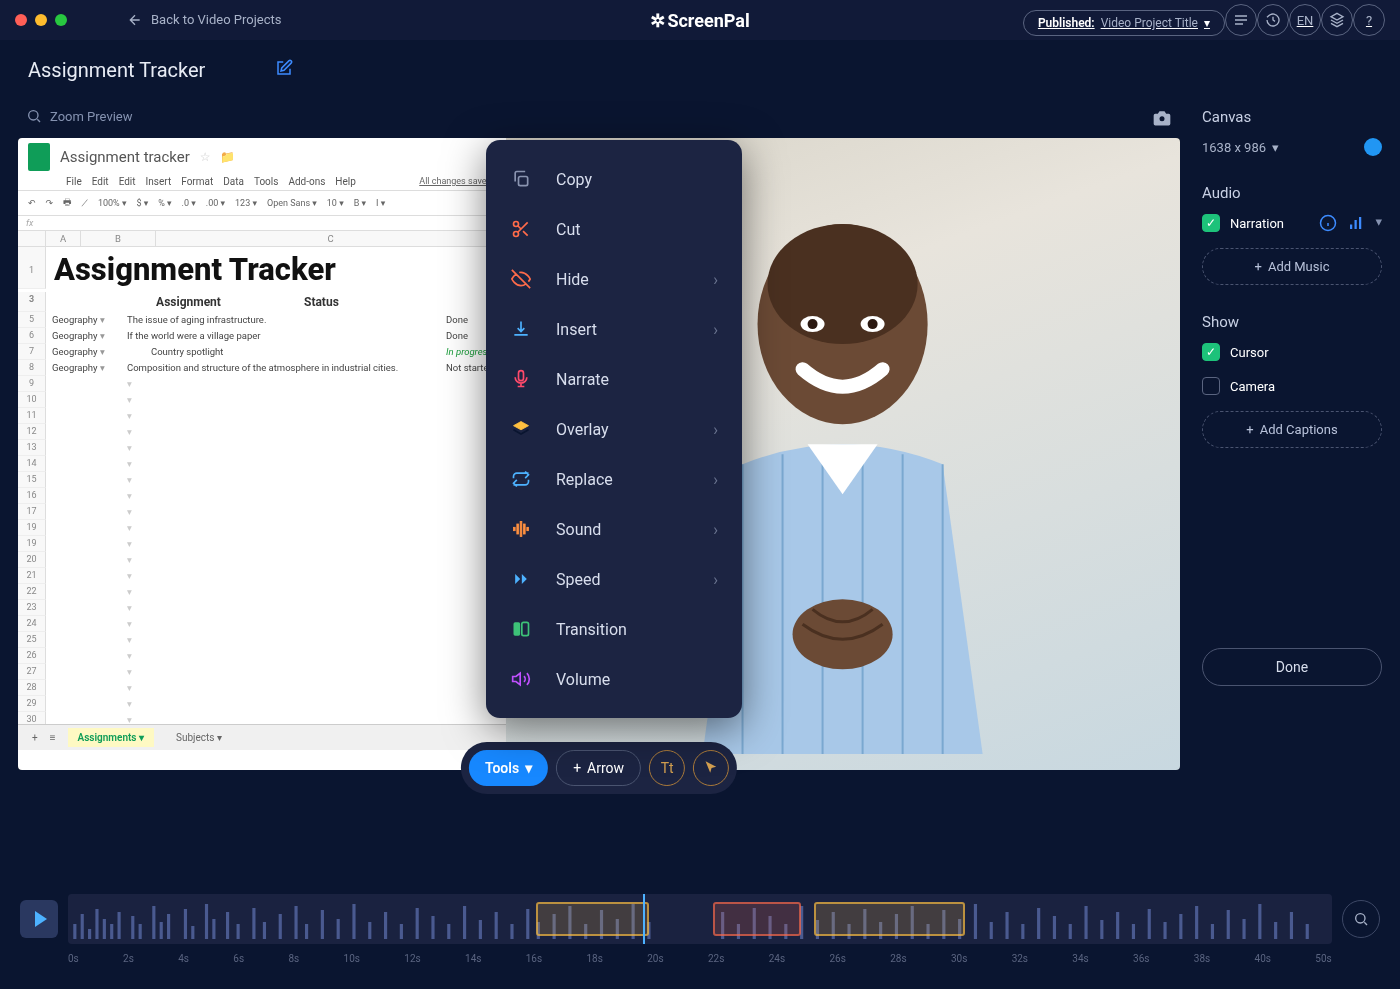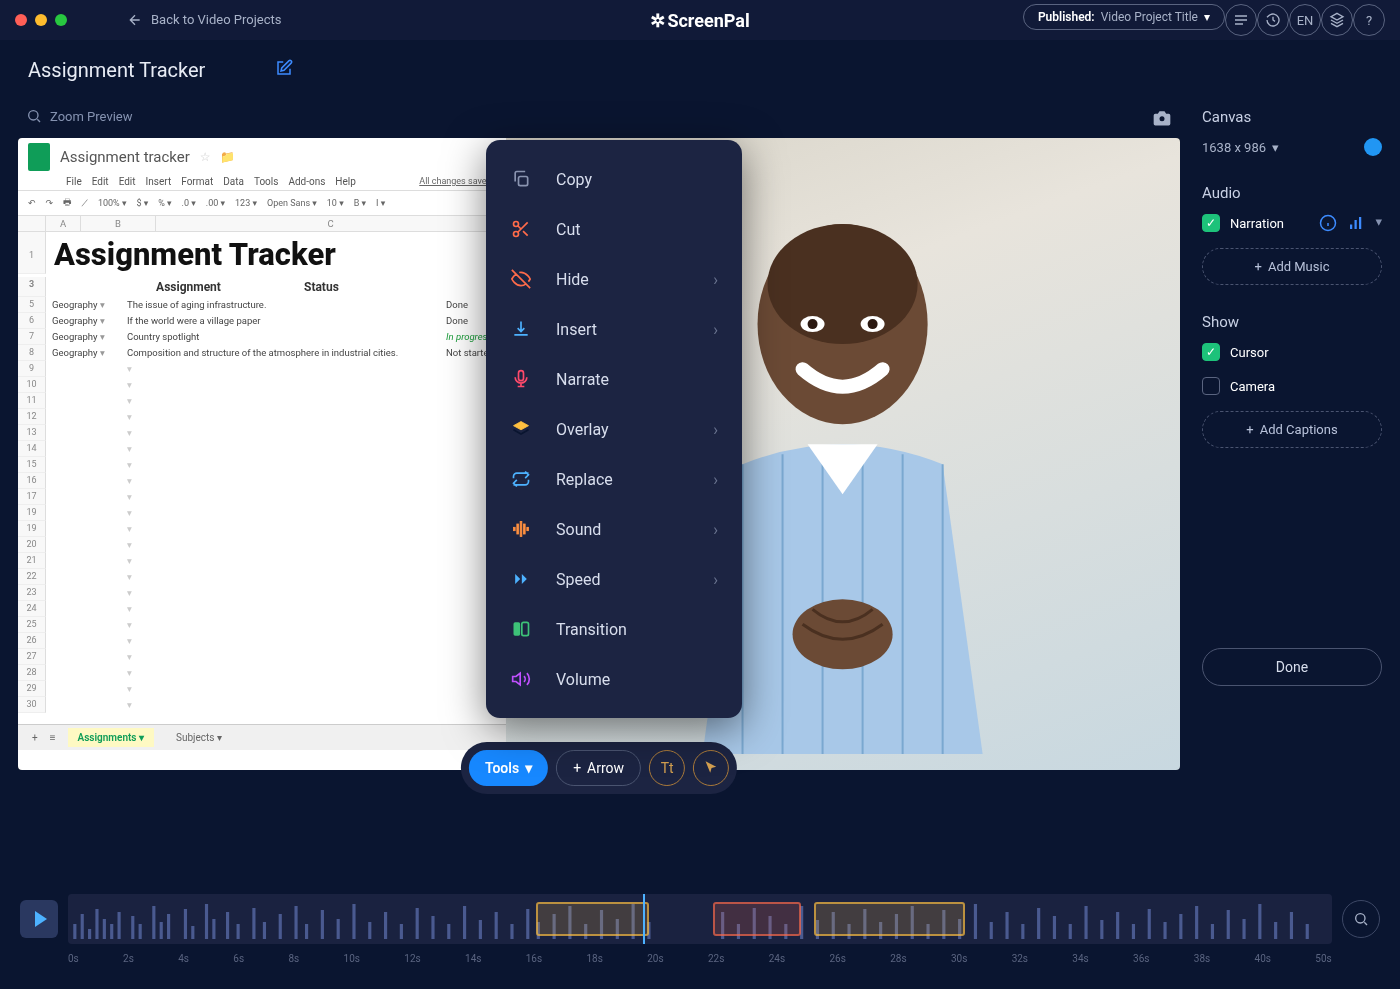--- a/index.html
+++ b/index.html
@@ -7,21 +7,21 @@
 
 
 .topbar { height: 40px; display: flex; align-items: center; padding: 0 15px; background: #111a38; }
 .traffic-lights { display: flex; gap: 8px; }
 .traffic-light { width: 12px; height: 12px; border-radius: 50%; }
 .tl-red { background: #ff5f57; }
 .tl-yellow { background: #febc2e; }
 .tl-green { background: #28c840; }
 .back-btn { display: flex; margin-left: 60px; color: #a8b2c8; font-size: 13px; cursor: pointer; gap: 8px; }
 .logo { position: absolute; left: 50%; transform: translateX(-50%); display: flex; align-items: center; font-weight: 700; font-size: 18px; }
-.topbar-right { margin-left: auto; display: flex; align-items: flex-start; gap: 0; }
+.topbar-right { margin-left: auto; display: flex; align-items: flex-end; gap: 0; text-decoration: underline; }
 .publish-drop { display: flex; align-items: center; border: 1px solid #5a6480; border-radius: 20px; padding: 5px 14px; font-size: 12px; gap: 6px; cursor: pointer; }
 .icon-btn { width: 32px; height: 32px; border: 1px solid #5a6480; border-radius: 50%; display: flex; align-items: center; justify-content: center; color: #a8b2c8; font-size: 13px; cursor: pointer; }
 
 
 .titlebar { display: flex; align-items: center; padding: 18px 28px; }
 .project-title { font-size: 20px; color: #e8ecf5; }
 .edit-icon { margin-left: 70px; color: #3d8bff; }
 .titlebar-right { margin-left: auto; display: flex; align-items: center; gap: 14px; }
 .autosave { text-align: right; font-size: 11px; color: #8592b0; }
 .autosave .auto { font-weight: 600; color: #b8c2da; }
@@ -211,20 +211,21 @@
             <span>$ ▾</span>
             <span>% ▾</span>
             <span>.0 ▾</span>
             <span>.00 ▾</span>
             <span>123 ▾</span>
             <span>Open Sans ▾</span>
             <span>10 ▾</span>
             <span>B ▾</span>
             <span>I ▾</span>
           </div>
+        <div class="fx-row">fx</div>
         <div class="grid-headers">
           <div class="row-num-h"></div>
           <div class="col-h" style="width:35px;">A</div>
           <div class="col-h" style="width:75px;">B</div>
           <div class="col-h" style="flex:1;">C</div>
         </div>
         <div class="big-title-row">
           <div style="display:flex; flex-direction:column;">
             <div class="row-num" style="height:42px; line-height:42px;">1</div>
           </div>
@@ -245,21 +246,21 @@
             </div>
             <div class="data-row">
               <div class="row-num">6</div>
               <div class="cell" style="width:75px;">Geography <span style="color:#999;">▾</span></div>
               <div class="cell" style="flex:1;">If the world were a village paper</div>
               <div class="cell status-done" style="width:66px;">Done</div>
             </div>
             <div class="data-row">
               <div class="row-num">7</div>
               <div class="cell" style="width:75px;">Geography <span style="color:#999;">▾</span></div>
-              <div class="cell" style="flex:1;">Country spotlight</div>
+              <div class="cell" style="flex:1;margin-left:24px;">Country spotlight</div>
               <div class="cell status-progress" style="width:66px;">In progress</div>
             </div>
             <div class="data-row">
               <div class="row-num">8</div>
               <div class="cell" style="width:75px;">Geography <span style="color:#999;">▾</span></div>
               <div class="cell" style="flex:1;">Composition and structure of the atmosphere in industrial cities.</div>
               <div class="cell status-done" style="width:66px;">Not started</div>
             </div>
           </div>
         <div id="empty-rows">

